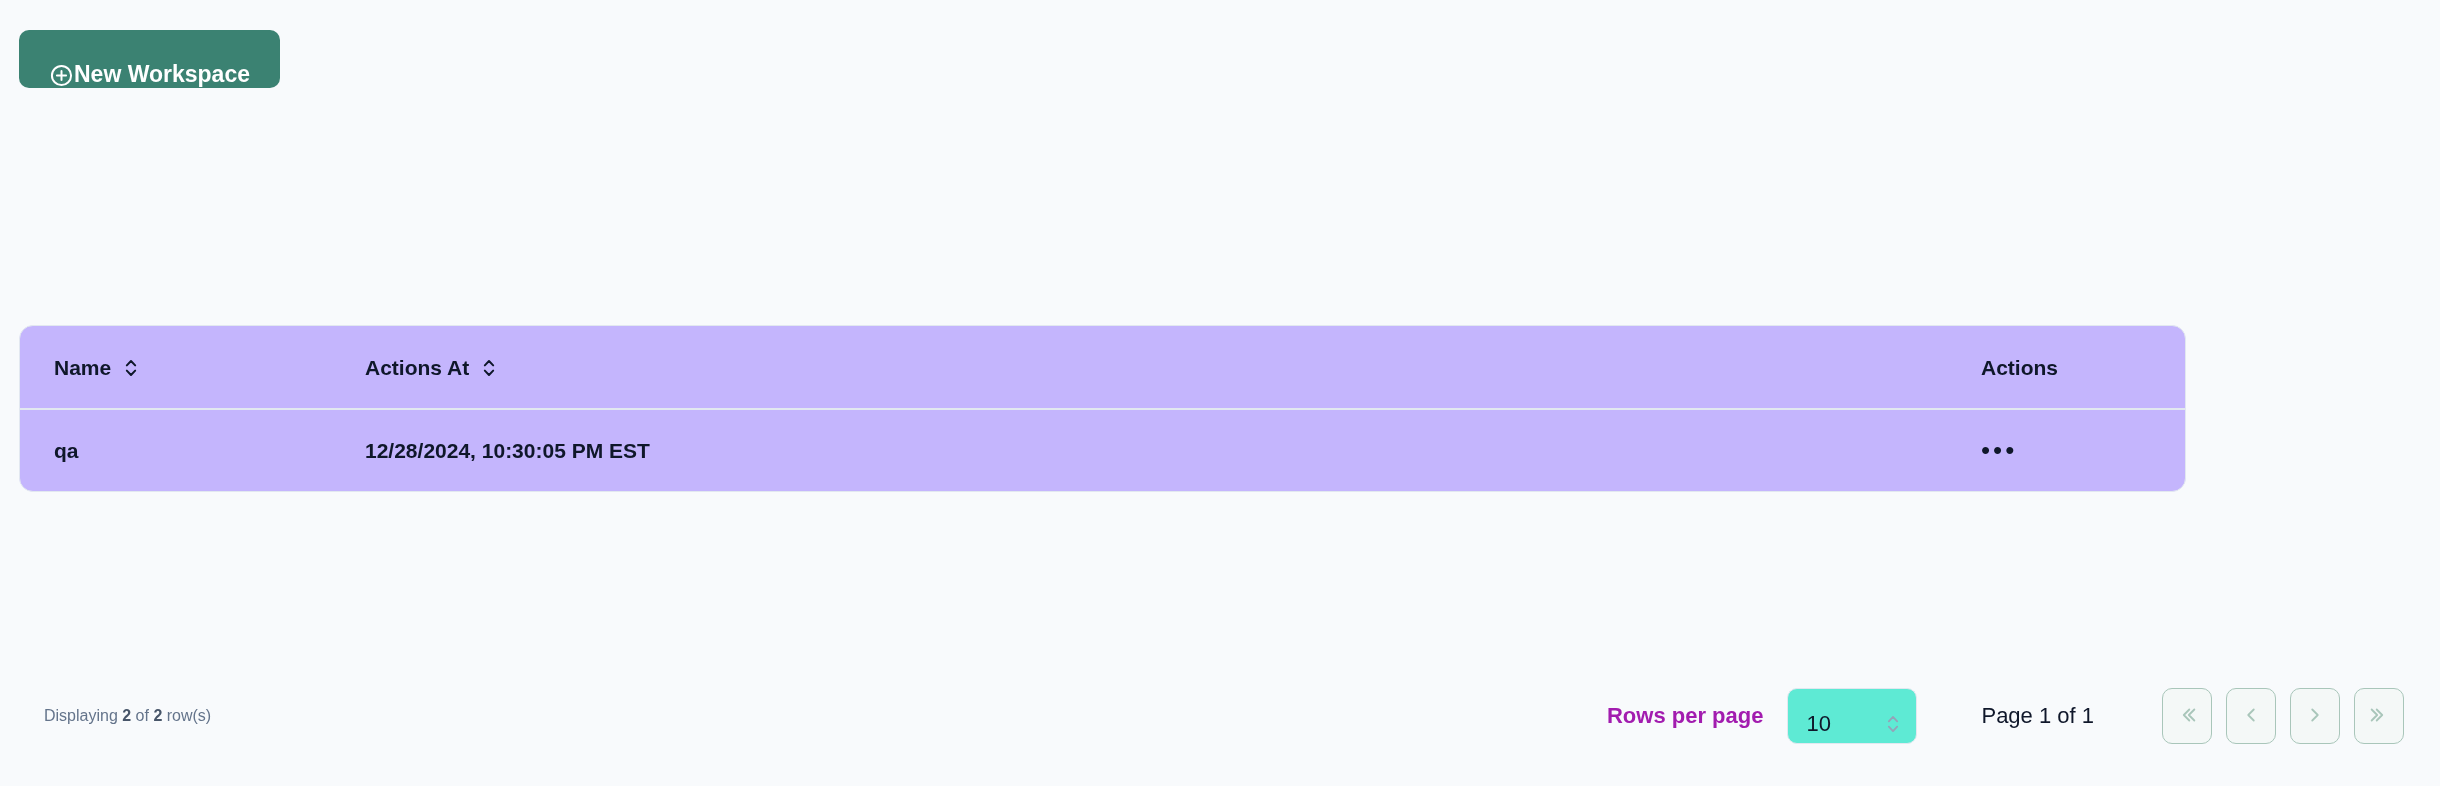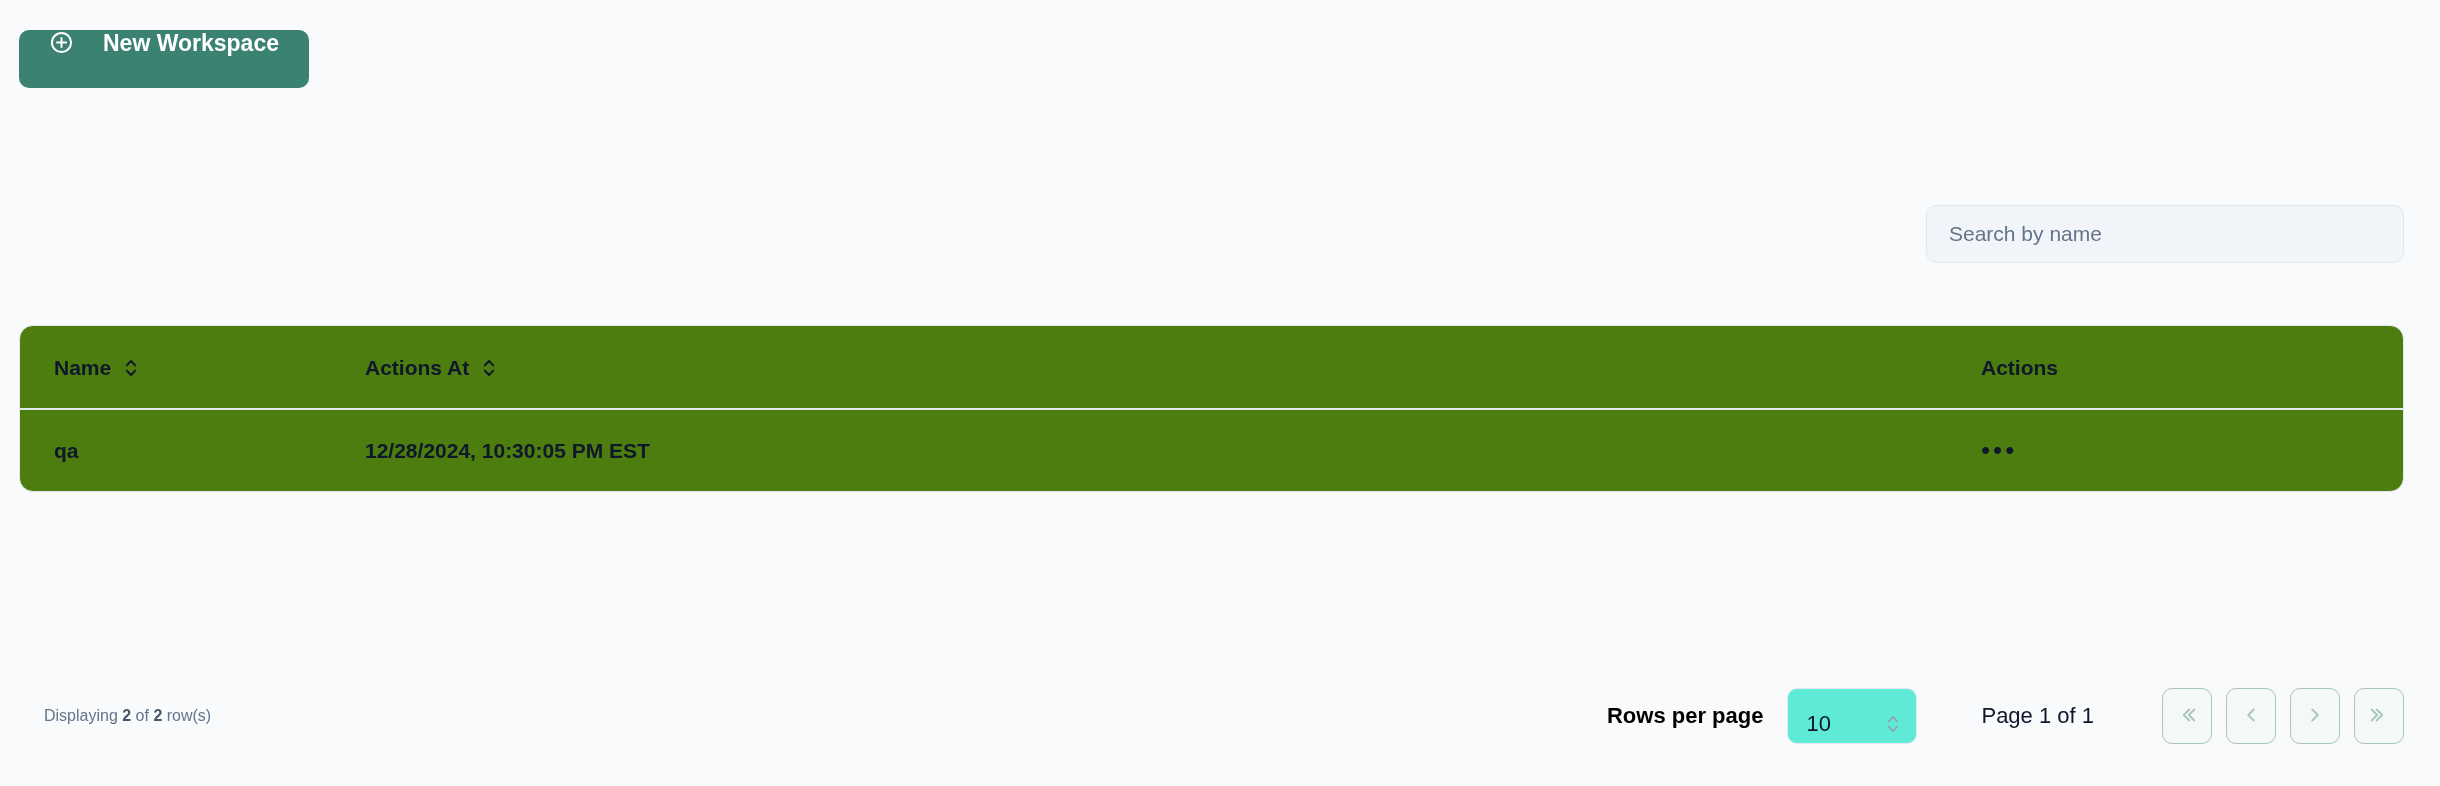--- a/index.html
+++ b/index.html
@@ -40,22 +40,22 @@
   }
   .page-subtitle {
     font-size: 22px;
     font-weight: 400;
     color: #475569;
     line-height: 1.2;
   }
 
   .new-btn {
     display: inline-flex;
-    align-items: flex-start;
-    gap: 29px;
+    align-items: flex-end;
+    gap: 0;
     height: 58px;
     padding: 0 30px;
     background: #3b8272;
     color: #ffffff;
     border: none;
     border-radius: 10px;
     font-family: "Liberation Sans", sans-serif;
     font-size: 23px;
     font-weight: 600;
     cursor: pointer;
@@ -89,22 +89,22 @@
     font-size: 21px;
     color: #0f172a;
     outline: none;
   }
   .search-input::placeholder { color: #64748b; }
 
   
   .table-card {
     position: absolute;
     left: 19px; top: 325px;
-    width: 2385px;
-    background: #4d7c0f;
+    width: 2167px;
+    background: #c4b5fd;
     border: 1px solid #e2e8f0;
     border-radius: 14px;
     overflow: hidden;
   }
   table { width: 100%; border-collapse: collapse; table-layout: fixed; }
 
   th {
     text-align: left;
     font-size: 21px;
     font-weight: 700;
@@ -164,21 +164,21 @@
 
   .footer-right {
     margin-left: auto;
     display: flex;
     align-items: center;
     gap: 0;
   }
   .rows-label {
     font-size: 22px;
     font-weight: 700;
-    color: #000000;
+    color: #a21caf;
     white-space: nowrap;
     margin-right: 24px;
   }
   .rows-select {
     position: relative;
     width: 130px;
     height: 56px;
     background: #5eead4;
     border: 1px solid #e2e8f0;
     border-radius: 10px;
@@ -222,23 +222,20 @@
         <svg width="25" height="25" viewBox="0 0 24 24" fill="none" stroke="#ffffff" stroke-width="1.9" stroke-linecap="round">
           <circle cx="12" cy="12" r="9.2"></circle>
           <line x1="12" y1="7.6" x2="12" y2="16.4"></line>
           <line x1="7.6" y1="12" x2="16.4" y2="12"></line>
         </svg>
       </span>
       <span>New Workspace</span>
     </button>
   </div>
 
-  <div class="search-row">
-    <input class="search-input" type="text" placeholder="Search by name" style="">
-  </div>
 
   <div class="table-card">
     <table>
       <thead>
         <tr>
           <th class="col-name">
             <span class="th-inner">
               <span>Name</span>
               <span class="sort-icon">
                 <svg width="14" height="22" viewBox="0 0 12 20" fill="none" stroke="#0f172a" stroke-width="1.8" stroke-linecap="round" stroke-linejoin="round">

